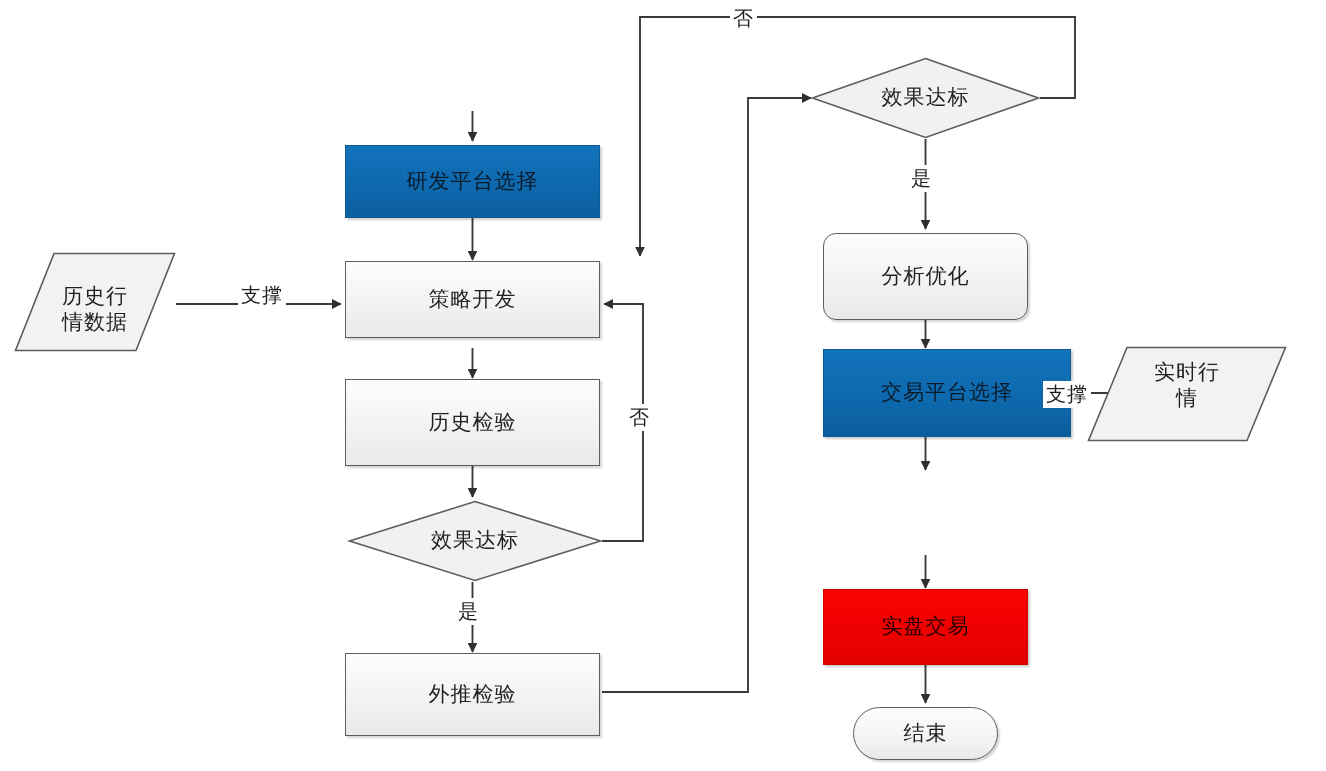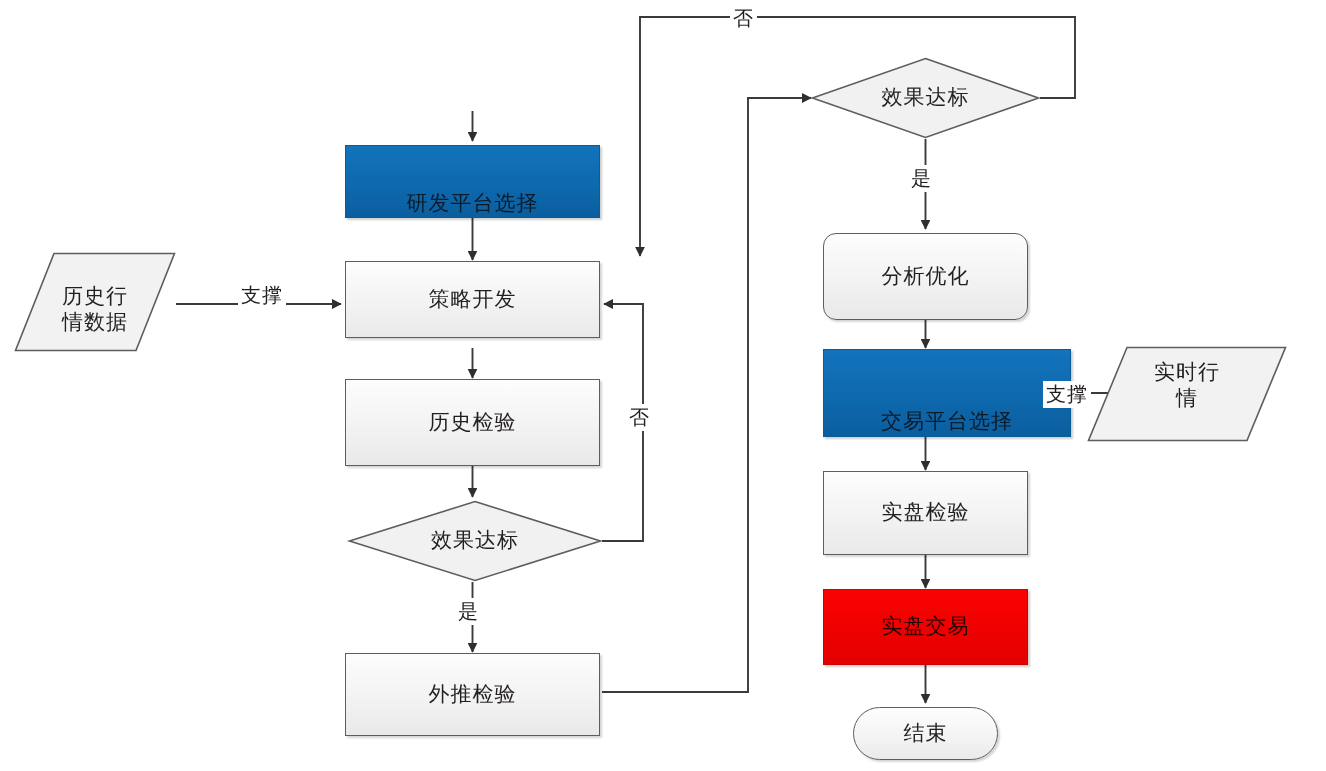--- a/index.html
+++ b/index.html
@@ -41,21 +41,20 @@
   .proc {
     border: 1.6px solid #5d5d5d;
     background: linear-gradient(180deg, #fdfdfd 0%, #f3f3f3 52%, #e9e9e9 100%);
     box-shadow: 2px 2px 2px rgba(0,0,0,0.17);
   }
   .proc.accent-blue {
     border: 1.6px solid #0b5c97;
     background: linear-gradient(180deg, #1273bb 0%, #0e69ae 55%, #0b5e9e 100%);
     color: #0a1b2a;
     box-shadow: 2px 2px 2px rgba(0,0,0,0.20);
-    align-items: flex-end;
   }
   .proc.accent-red {
     border: 1.6px solid #d10000;
     background: linear-gradient(180deg, #fb0303 0%, #ee0000 55%, #e30000 100%);
     color: #2a0000;
     box-shadow: 2px 2px 2px rgba(0,0,0,0.20);
   }
   .term {
     border: 1.6px solid #5d5d5d;
     border-radius: 999px;
@@ -166,27 +165,24 @@
     <svg width="229" height="82" viewBox="0 0 229 82">
       <polygon points="114.5,1.5 227.5,41 114.5,80.5 1.5,41" fill="#f1f1f1" stroke="#5d5d5d" stroke-width="1.6"></polygon>
     </svg>
     <div class="shape-label">效果达标</div>
   </div>
 
   <div class="node proc" style="left:823px; top:233px; width:205px; height:87px;border-radius:13px;">
     <span>分析优化</span>
   </div>
 
-  <div class="node proc accent-blue" style="left:823px; top:349px; width:248px; height:88px;font-family:Liberation Mono, monospace;">
+  <div class="node proc accent-blue" style="left:823px; top:349px; width:248px; height:88px;">
     <span>交易平台选择</span>
   </div>
 
-  <div class="node proc" style="left:823px; top:471px; width:205px; height:84px;">
-    <span>实盘检验</span>
-  </div>
 
   <div class="node proc accent-red" style="left:823px; top:589px; width:205px; height:76px;">
     <span>实盘交易</span>
   </div>
 
   <div class="node term" style="left:853px; top:707px; width:145px; height:53px;">
     <span>结束</span>
   </div>
 
   <div class="shape-wrap" style="left:1087px; top:346px; width:200px; height:80px;">

